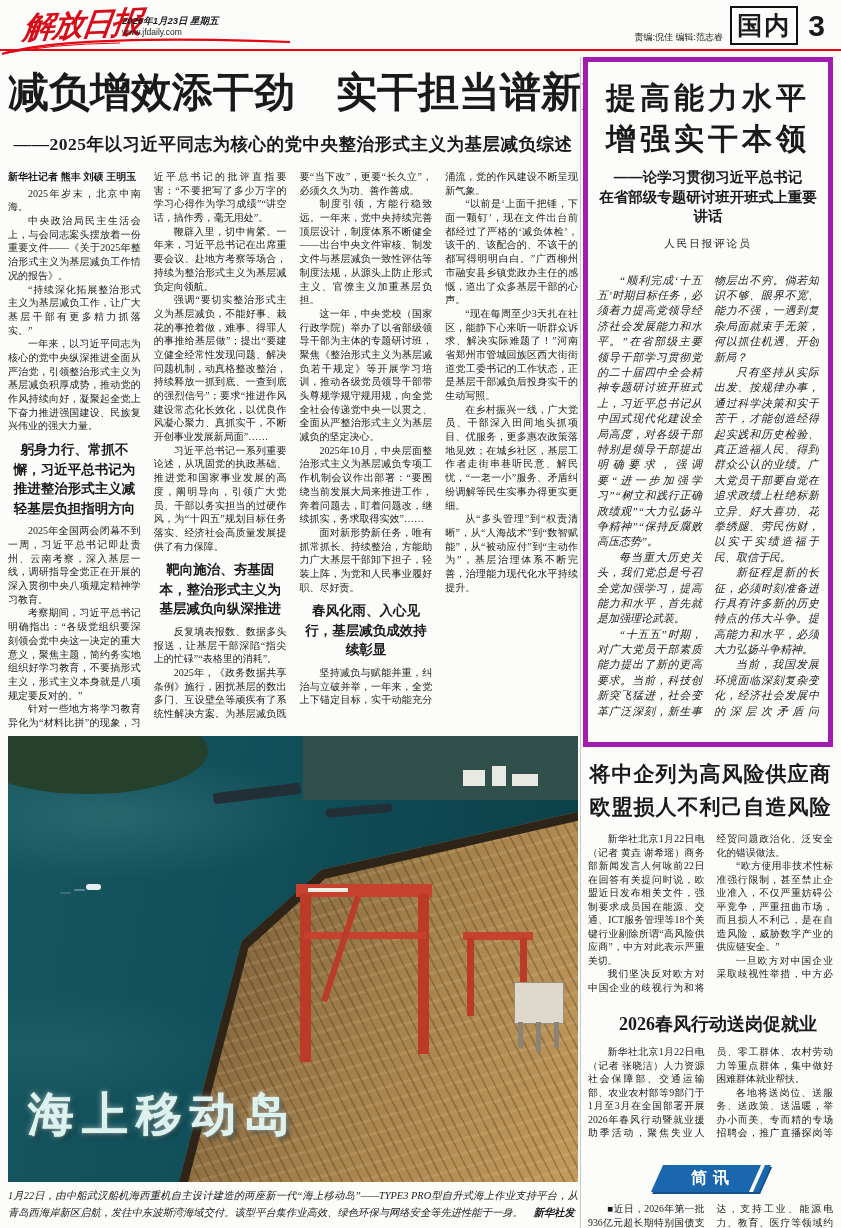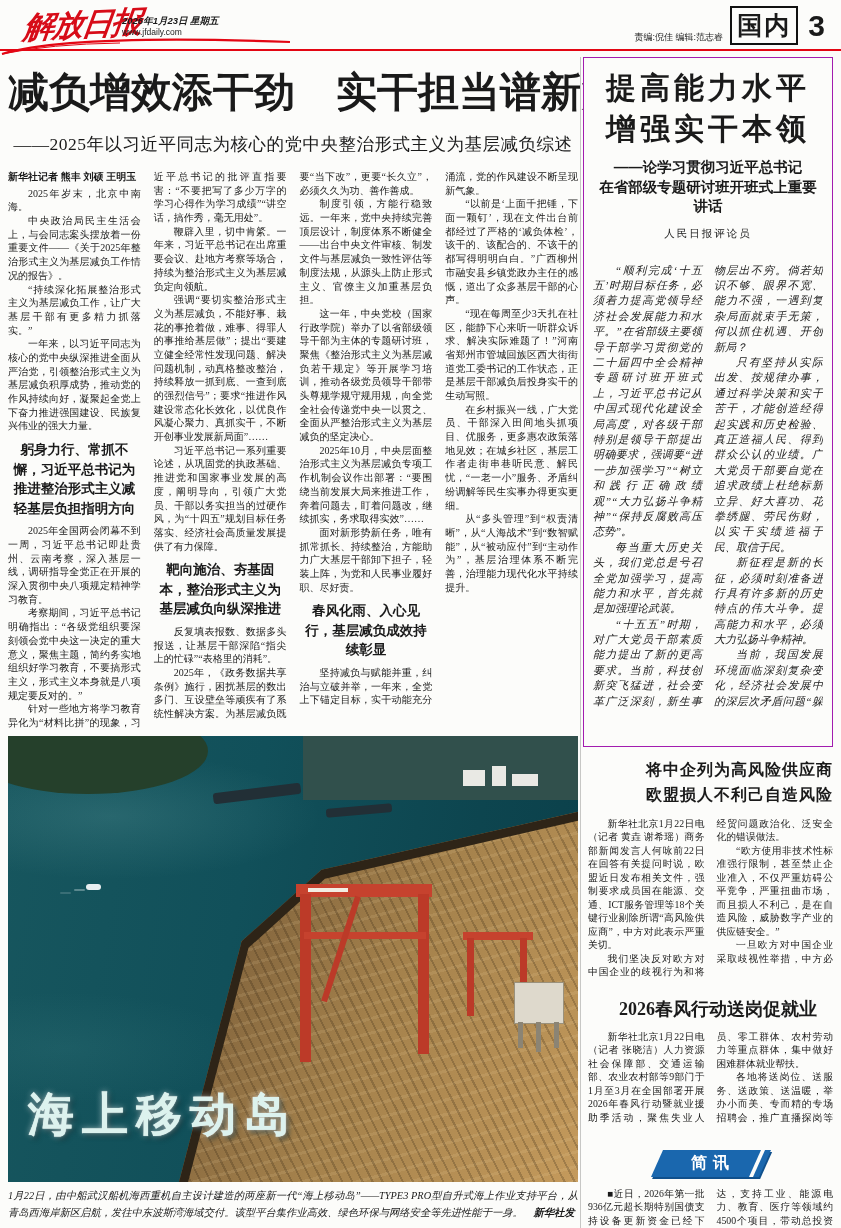--- a/index.html
+++ b/index.html
@@ -17,42 +17,42 @@
   .sectionwrap{position:absolute;right:16px;top:6px;display:flex;align-items:center;}
   .sectionbox{border:2.5px solid #111;padding:1px 5px;font-size:25px;font-weight:bold;
               font-family:"Liberation Sans",sans-serif;letter-spacing:2px;}
   .pageno{font-size:30px;font-weight:bold;font-family:"Liberation Sans",sans-serif;margin-left:10px;}
   .redline{position:absolute;left:0;top:49px;width:841px;height:2px;background:#e30613;}
   .swoosh{position:absolute;left:0;top:30px;width:300px;height:26px;}
   
   .main-art{position:absolute;left:8px;top:57px;width:570px;}
   .main-headline{margin:8px 0 0 0;text-align:center;font-family:"Liberation Sans",sans-serif;
         font-size:41px;font-weight:900;letter-spacing:0px;white-space:nowrap;}
-  .main-sub{margin-top:12px;text-align:center;font-size:17.5px;font-weight:normal;letter-spacing:.5px;}
+  .main-sub{margin-top:12px;text-align:center;font-size:17.5px;font-weight:bold;letter-spacing:.5px;}
   .art-body{margin-top:14px;height:563px;overflow:hidden;column-count:4;column-gap:13px;column-fill:auto;
         font-size:10px;line-height:1.37;text-align:justify;}
   .art-body p{margin:0;}
   .para{text-indent:2em;}
   .byline{font-family:"Liberation Sans",sans-serif;font-weight:bold;margin-bottom:3px !important;}
   .subhead{font-family:"Liberation Sans",sans-serif;font-weight:bold;font-size:13.5px;line-height:1.45;
         text-align:center;padding:7px 0 6px 0;}
   
-  .panel{position:absolute;left:583px;top:57px;width:250px;height:690px;border:1px solid #a21caf;
-        box-sizing:border-box;padding:0 9px;background:#fcfcfa;}
+  .panel{position:absolute;left:583px;top:57px;width:250px;height:690px;border:5px solid #a21caf;
+        box-sizing:border-box;padding:6px 9px;background:#fcfcfa;}
   .p-headline{margin:10px 0 0 0;text-align:center;font-size:30px;font-weight:bold;letter-spacing:4px;line-height:1.35;}
   .p-sub{margin-top:9px;text-align:center;font-family:"Liberation Sans",sans-serif;font-size:14.5px;
         font-weight:bold;line-height:1.35;}
   .p-byline{margin-top:10px;text-align:center;font-size:10.5px;letter-spacing:2px;}
   .p-body{margin-top:22px;height:455px;overflow:hidden;column-count:2;column-gap:12px;column-fill:auto;
         font-size:11px;line-height:1.4;text-align:justify;font-style:italic;}
   .p-body p{margin:0;}
   
   .vrule{position:absolute;left:580px;top:57px;width:1px;height:1171px;background:#c7c7c5;}
   .botright{position:absolute;left:588px;top:750px;width:245px;height:478px;overflow:hidden;}
-  .b-headline{margin:8px 0 0 0;text-align:right;font-size:16px;font-weight:bold;line-height:1.55;letter-spacing:1px;}
+  .b-headline{margin:8px 0 0 0;text-align:center;font-size:21px;font-weight:bold;line-height:1.55;letter-spacing:1px;}
   .b-headline2{margin:14px 0 0 15px;text-align:center;font-size:18px;font-weight:bold;letter-spacing:0px;}
   .b-body{margin-top:9px;overflow:hidden;column-count:2;column-gap:12px;column-fill:auto;
         font-size:9.8px;line-height:1.38;text-align:justify;}
   .b-body p{margin:0;}
   .eu-body{height:166px;}
   .jobs-body{height:108px;}
   .banner-row{margin-top:12px;display:flex;justify-content:center;}
   .banner{position:relative;background:#1a67ae;color:#fff;font-family:"Liberation Sans",sans-serif;
         font-weight:bold;font-size:16px;letter-spacing:6px;padding:3px 30px 3px 34px;
         transform:skewX(-24deg);box-shadow:2px 2px 0 #10508c;}

